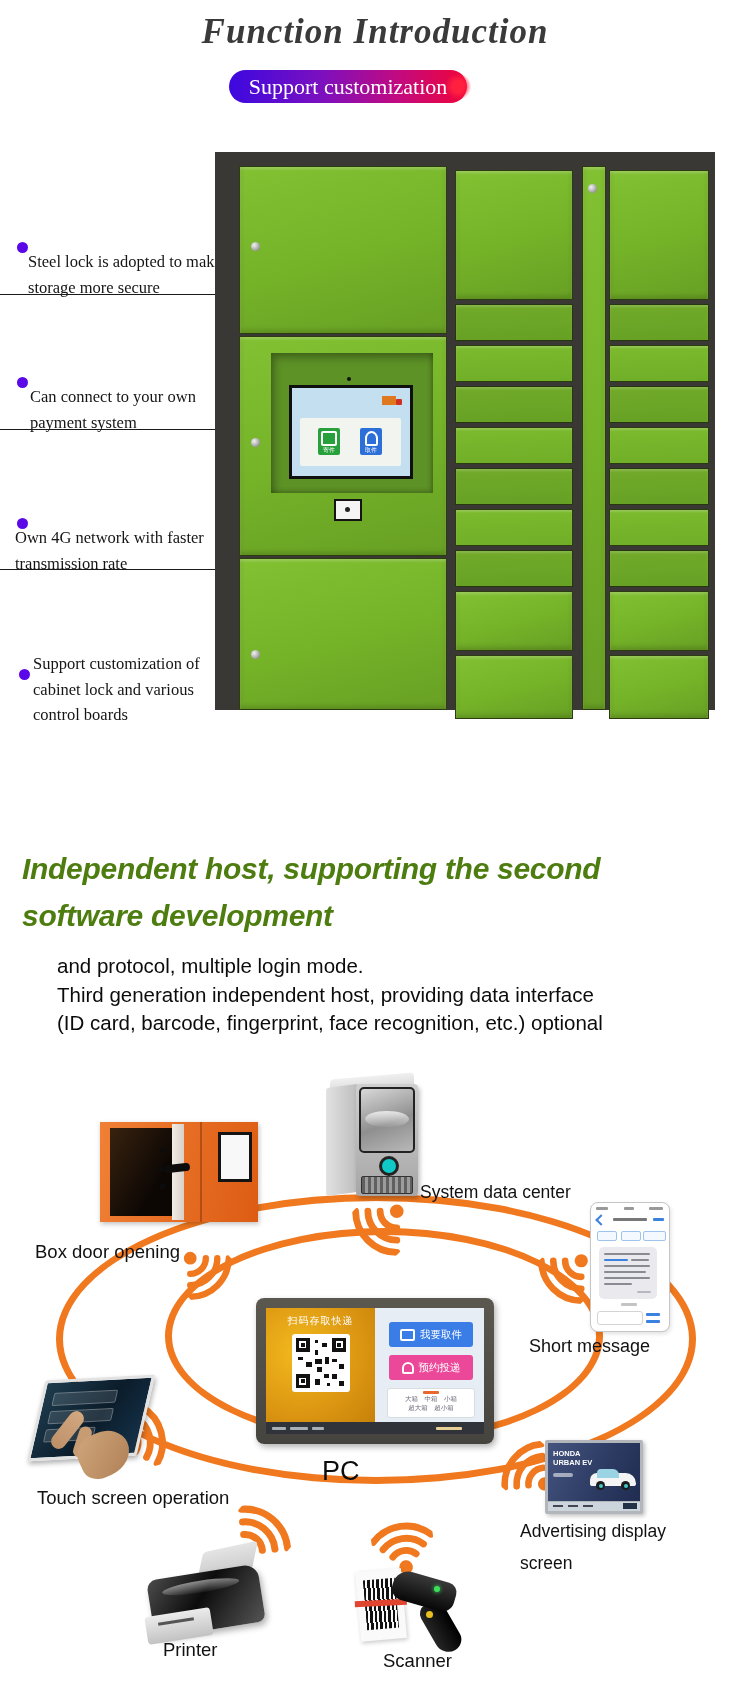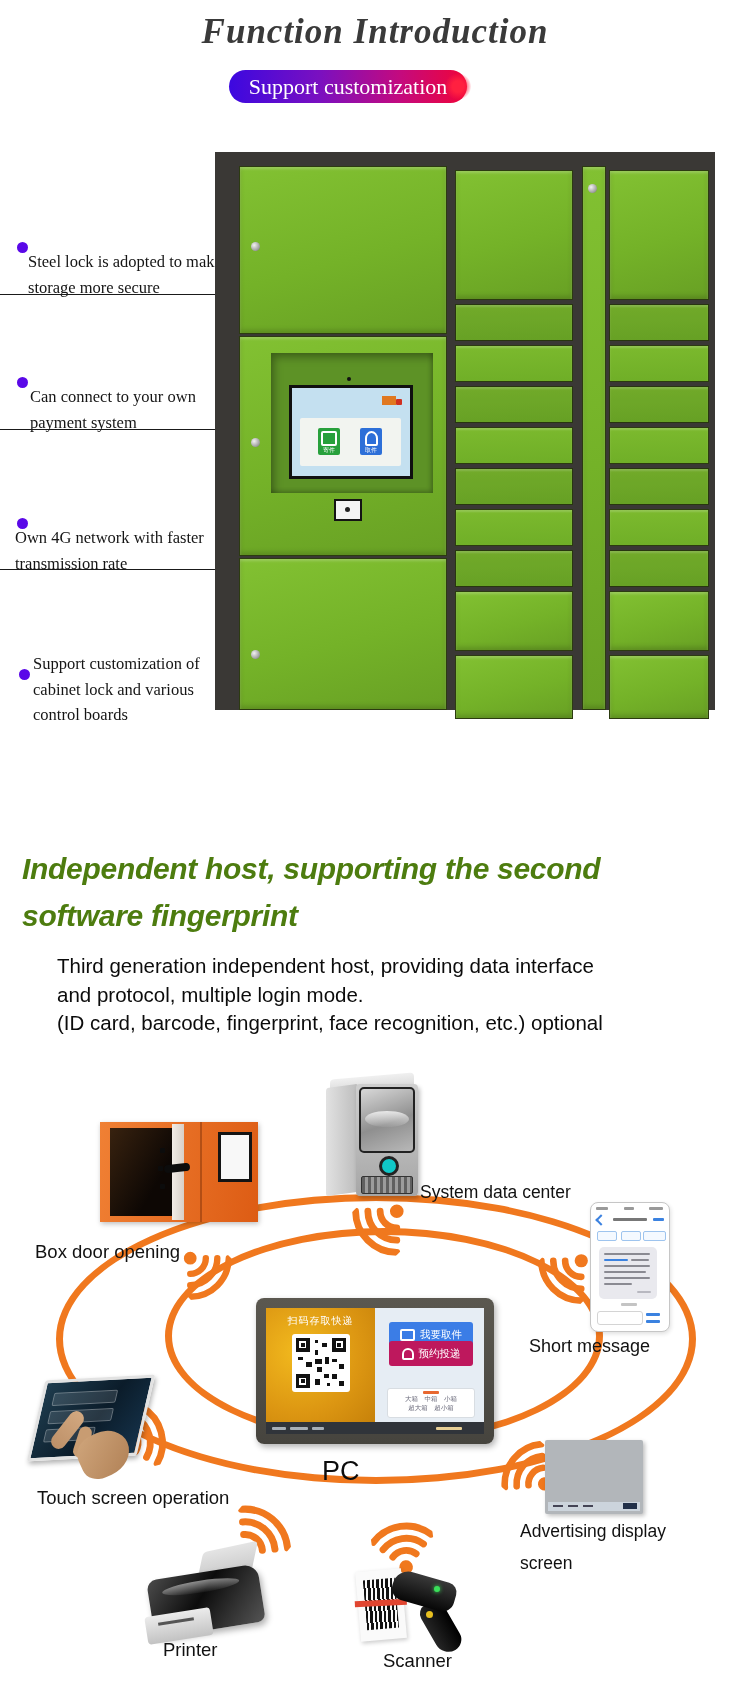--- a/index.html
+++ b/index.html
@@ -250,25 +250,25 @@
         <div class="sdoor"></div>
         <div class="sdoor"></div>
         <div class="sdoor"></div>
         <div class="door med"></div>
       <div class="door bot"></div>
     </div>
   </div>
 
   <div class="abs heading">
     <div>Independent host, supporting the second</div>
-    <div>software fingerprint</div>
+    <div>software development</div>
   </div>
   <div class="abs copy">
+    <div>and protocol, multiple login mode.</div>
     <div>Third generation independent host, providing data interface</div>
-    <div>and protocol, multiple login mode.</div>
     <div>(ID card, barcode, fingerprint, face recognition, etc.) optional</div>
   </div>
 
   <div class="abs ellipse" style="left:56px;top:1194px;width:626px;height:276px;"></div>
   <div class="abs ellipse" style="left:165px;top:1228px;width:424px;height:202px;"></div>
 
   <svg class="abs wifi" style="left:350px;top:1196px;width:62px;height:62px;transform:rotate(225deg);" viewBox="0 0 100 100">
       <circle cx="50" cy="86" r="11" fill="#f0781e"></circle>
       <g fill="none" stroke="#f0781e" stroke-width="11" stroke-linecap="round">
         <path d="M31 67 A27 27 0 0 1 69 67"></path>
@@ -406,21 +406,21 @@
                 <rect x="18" y="26" width="2" height="2"></rect>
             </g>
           </svg>
         </div>
       </div>
       <div class="mon-right">
         <div class="mbtn" style="top:14px;background:#3b7de6;">
           <span class="ic"></span>
           <span>我要取件</span>
         </div>
-        <div class="mbtn person" style="top:33px;background:#be185d;">
+        <div class="mbtn person" style="top:47px;background:#ec4899;">
           <span class="ic"></span>
           <span>预约投递</span>
         </div>
         <div class="sizes">
           <b></b>
           <div>大箱　中箱　小箱</div>
           <div>超大箱　超小箱</div>
         </div>
       </div>
       <div class="mon-foot">
@@ -435,20 +435,33 @@
   <div class="abs dev tab-screen">
     <i style="top:10px;"></i>
       <i style="top:28px;"></i>
       <i style="top:46px;width:48px;"></i>
   </div>
   <div class="abs finger"></div>
   <div class="abs finger2"></div>
   <div class="abs palm"></div>
 
   <div class="abs dev billboard">
+    <div class="bb-screen">
+      <div class="bb-txt">
+        <div>HONDA</div>
+        <div>URBAN EV</div>
+      </div>
+      <span class="bb-btn"></span>
+      <div class="car">
+        <span class="body"></span>
+          <span class="glass"></span>
+          <span class="w1"></span>
+          <span class="w2"></span>
+      </div>
+    </div>
     <div class="bb-strip">
       <i style="left:5px;"></i>
         <i style="left:20px;"></i>
         <i style="left:35px;"></i>
       <span style="position:absolute;right:3px;top:1px;width:14px;height:6px;background:#223048;"></span>
     </div>
   </div>
 
   <div class="abs dev prn-tray-back"></div>
   <div class="abs dev prn-body"></div>

